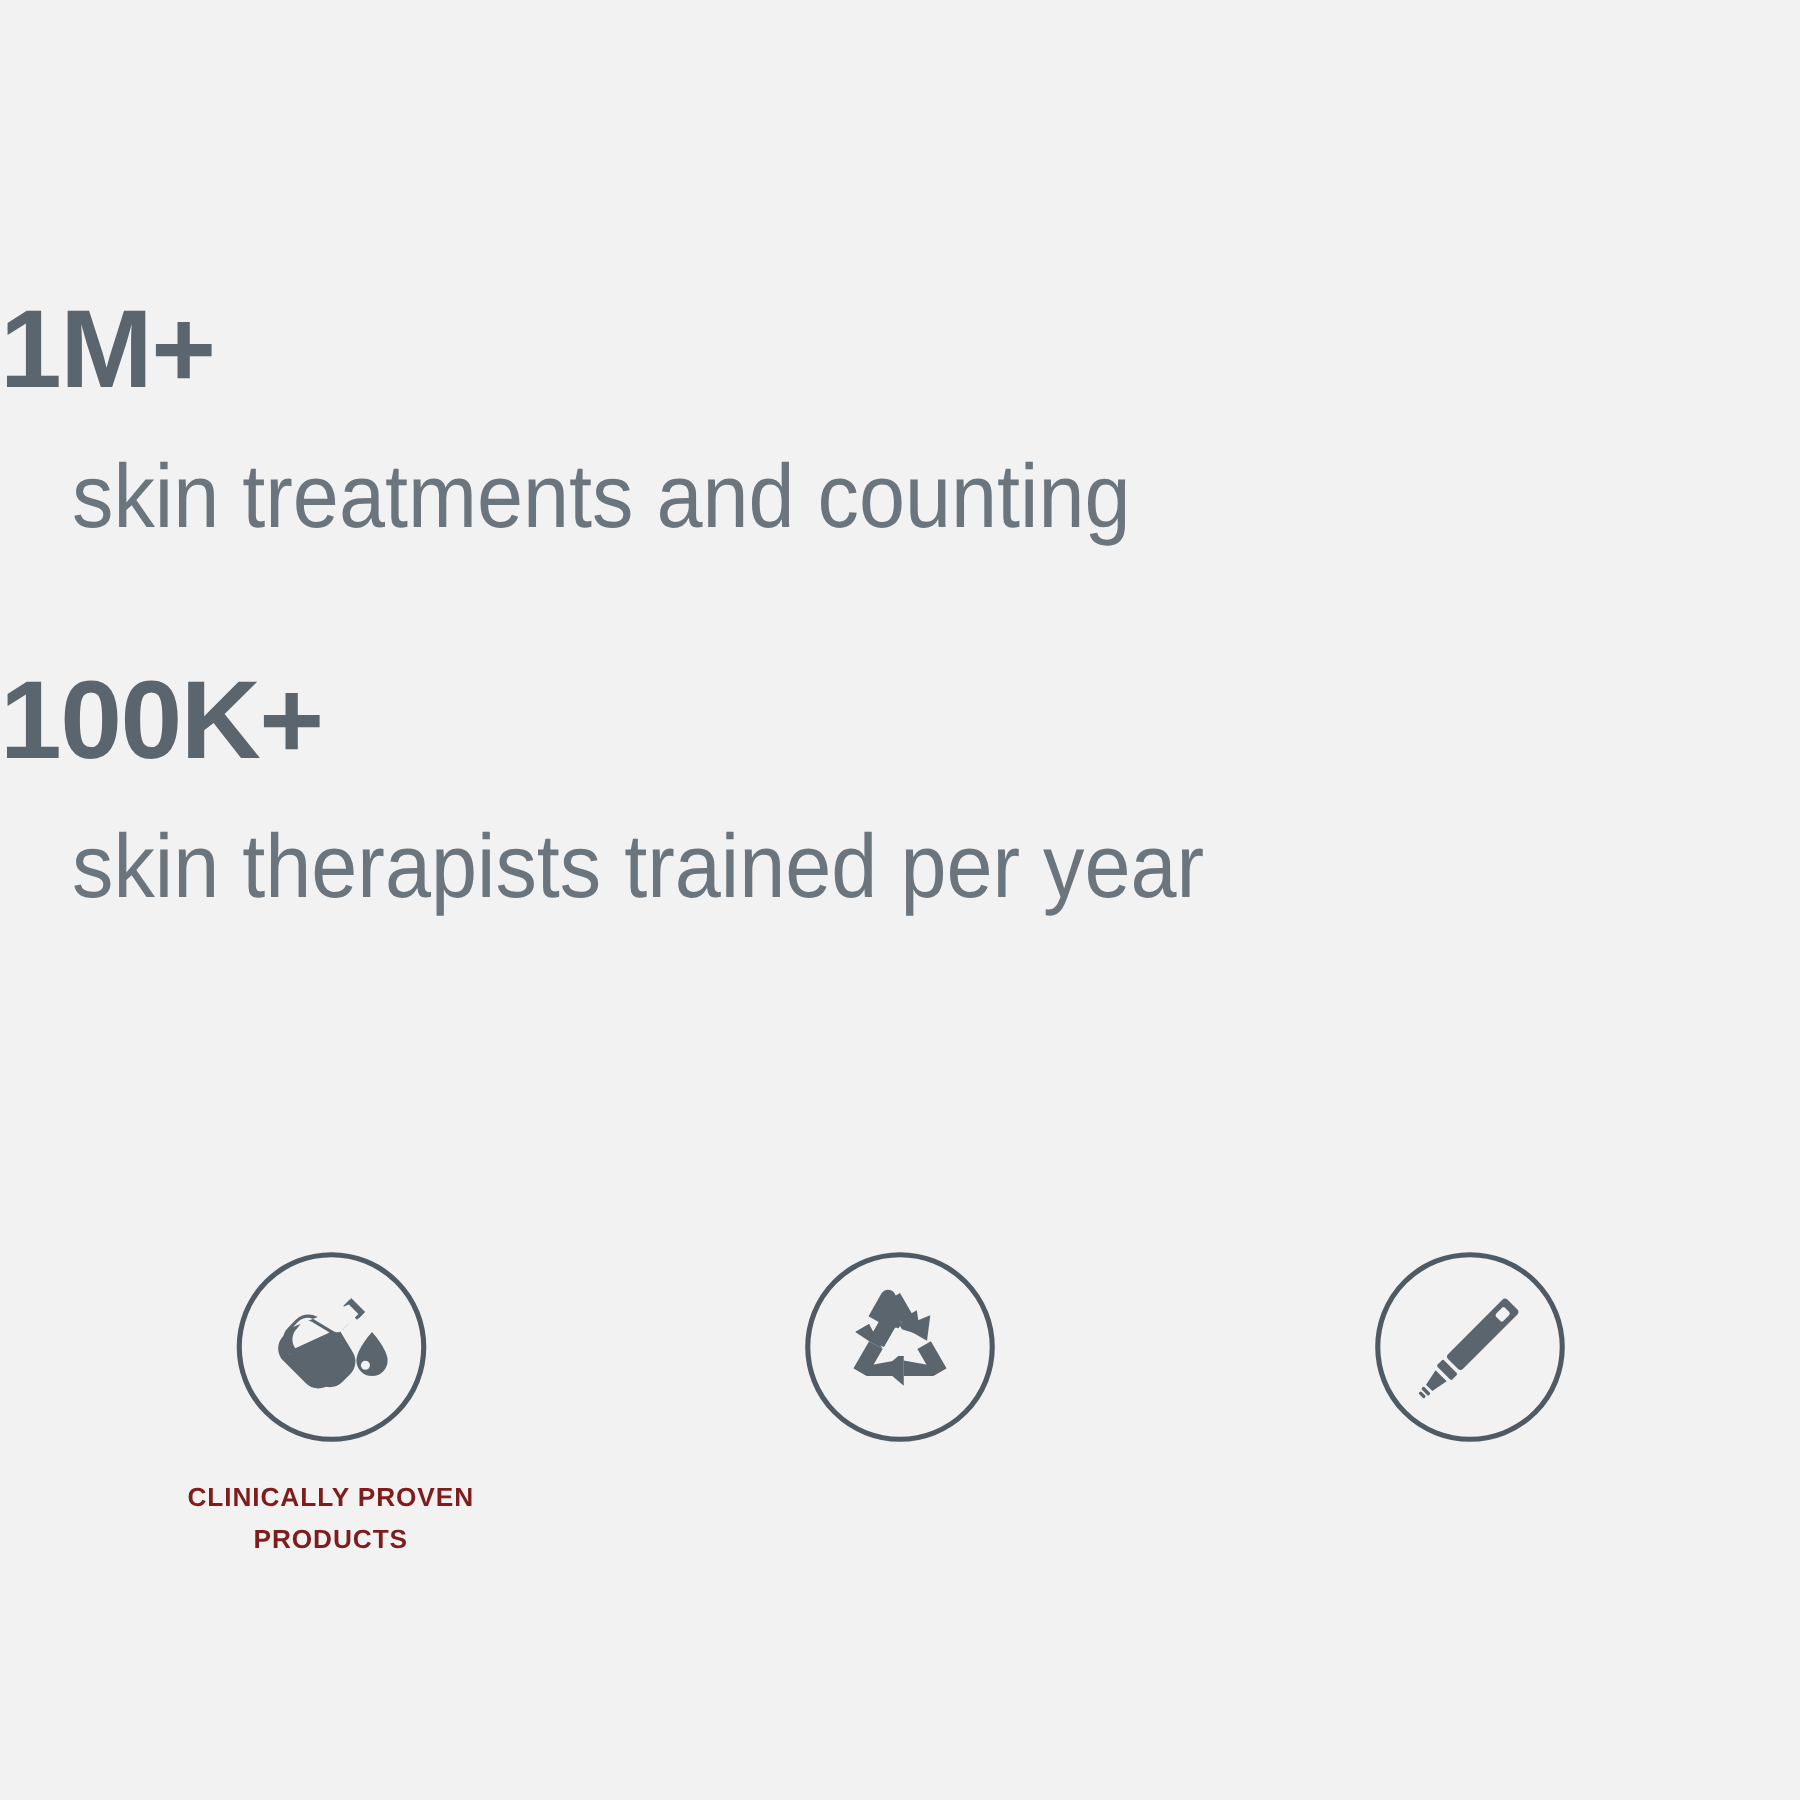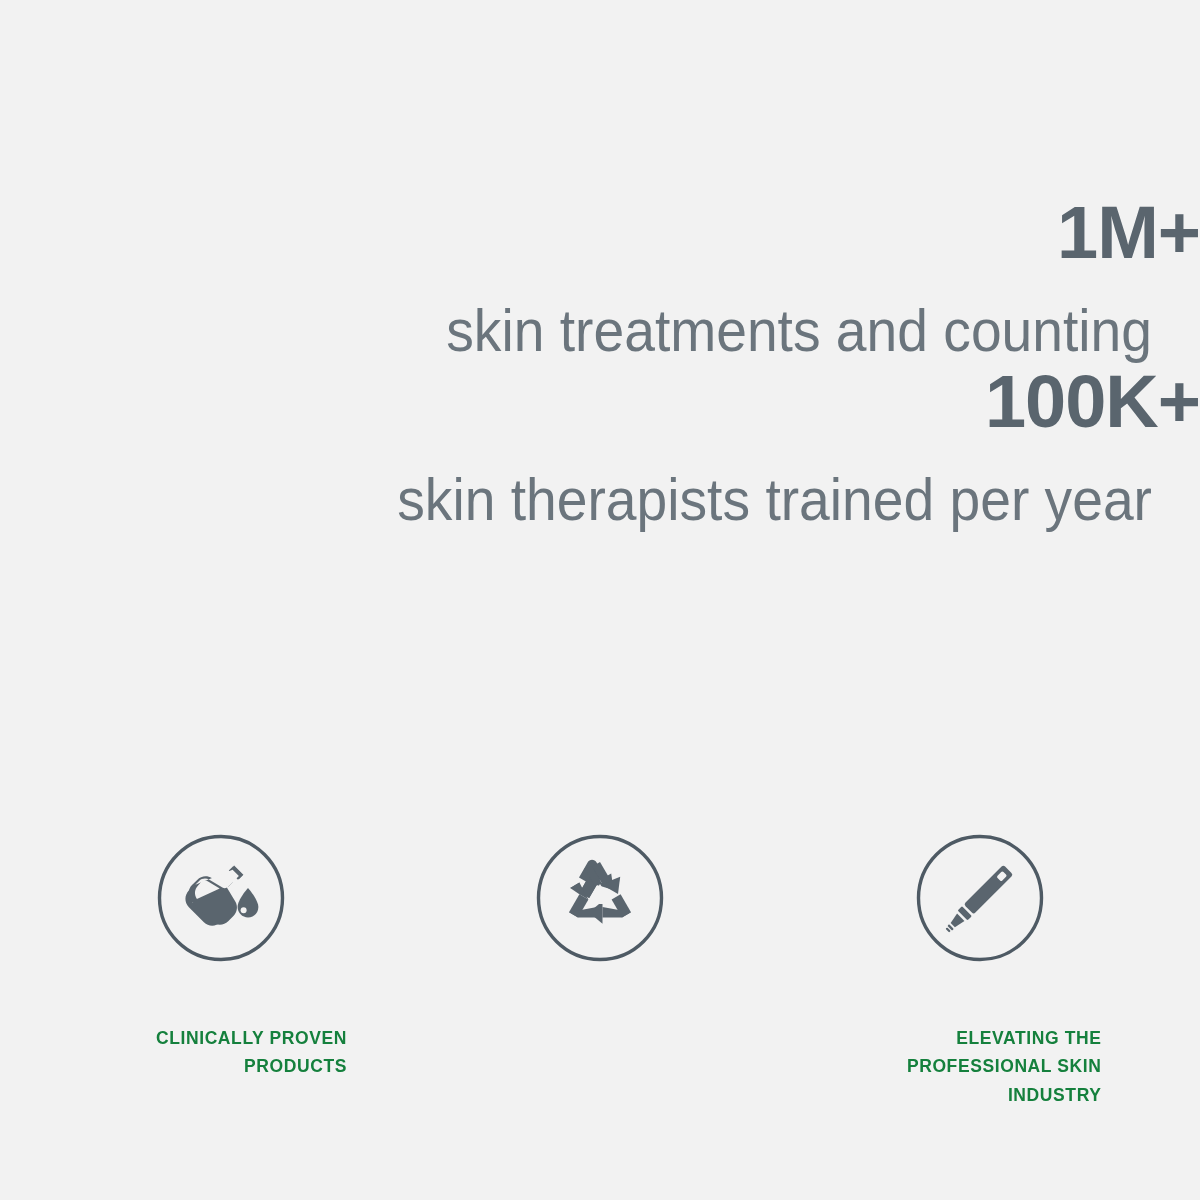--- a/index.html
+++ b/index.html
@@ -26,23 +26,24 @@
   
   .stats {
     position: absolute;
     top: 196px;
     left: 0;
     width: 1200px;
     text-align: center;
   }
   .stat-group {
     width: 100%;
-    text-align: right;
+    text-align: left;
   }
   .stat-group + .stat-group {
+    margin-top: 78px;
   }
   .stat-number {
     display: block;
     font-family: "Liberation Sans", sans-serif;
     font-weight: bold;
     font-size: 74px;
     line-height: 1.0;
     letter-spacing: -1px;
     color: #5a656e;
     margin: 0;
@@ -85,28 +86,28 @@
     display: flex;
     align-items: center;
     justify-content: center;
     position: relative;
   }
   .badge-icon-wrap svg {
     display: block;
     overflow: visible;
   }
   .badge-label {
-    margin-top: 60px;
+    margin-top: 20px;
     font-family: "Liberation Sans", sans-serif;
     font-weight: bold;
     font-size: 17.5px;
     line-height: 1.62;
     letter-spacing: 0.6px;
-    color: #15803d;
-    text-align: right;
+    color: #7f1d1d;
+    text-align: center;
     max-width: 240px;
   }
   .badge-0 .badge-label { max-width: 260px; }
   .badge-1 .badge-label { max-width: 200px; }
   .badge-2 .badge-label { max-width: 212px; }
   .badge-3 .badge-label { max-width: 244px; }
 </style>
 </head>
 <body>
 
@@ -340,18 +341,17 @@
 
             <rect x="59.0" y="84.5" width="14.0" height="6.2" rx="1.2"></rect>
 
             <path d="M60.8 93.2 L71.2 93.2 L69.0 104.5 L63.0 104.5 Z"></path>
 
             <rect x="62.6" y="106.4" width="6.8" height="2.4" rx="1"></rect>
             <rect x="63.4" y="110.0" width="5.2" height="2.2" rx="1"></rect>
           </g>
         </svg>
       </div>
-      <div class="badge-label">ELEVATING THE PROFESSIONAL SKIN INDUSTRY</div>
     </div>
 
   </div>
 
 </div>
 
 </body></html>

